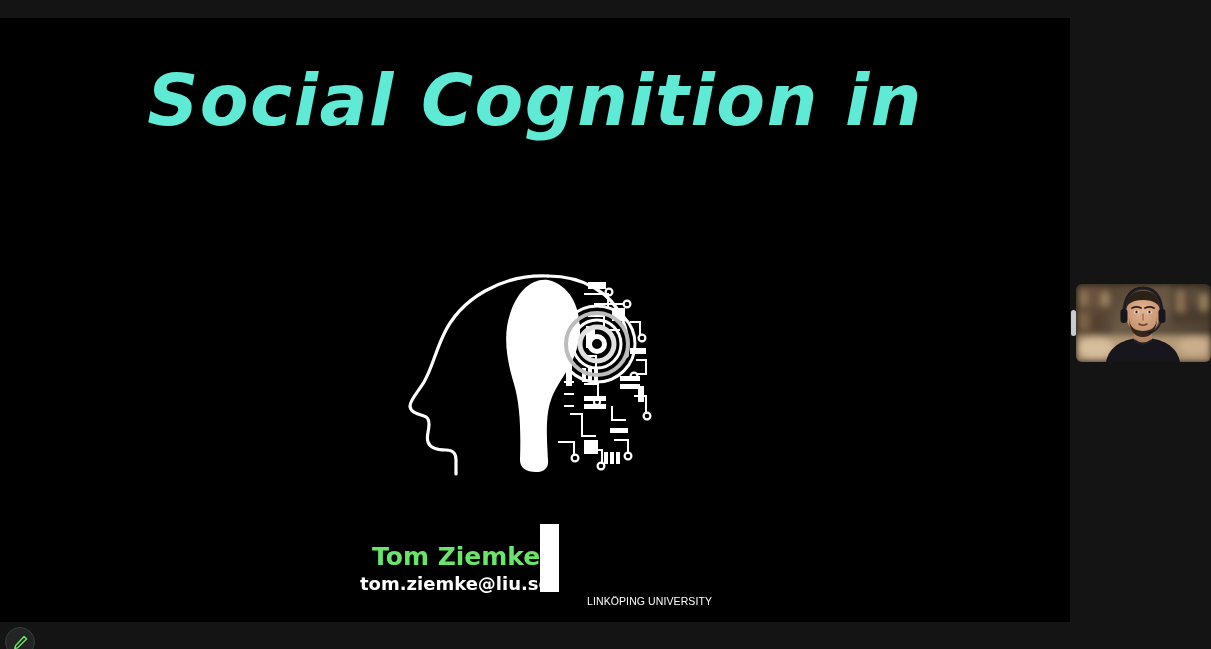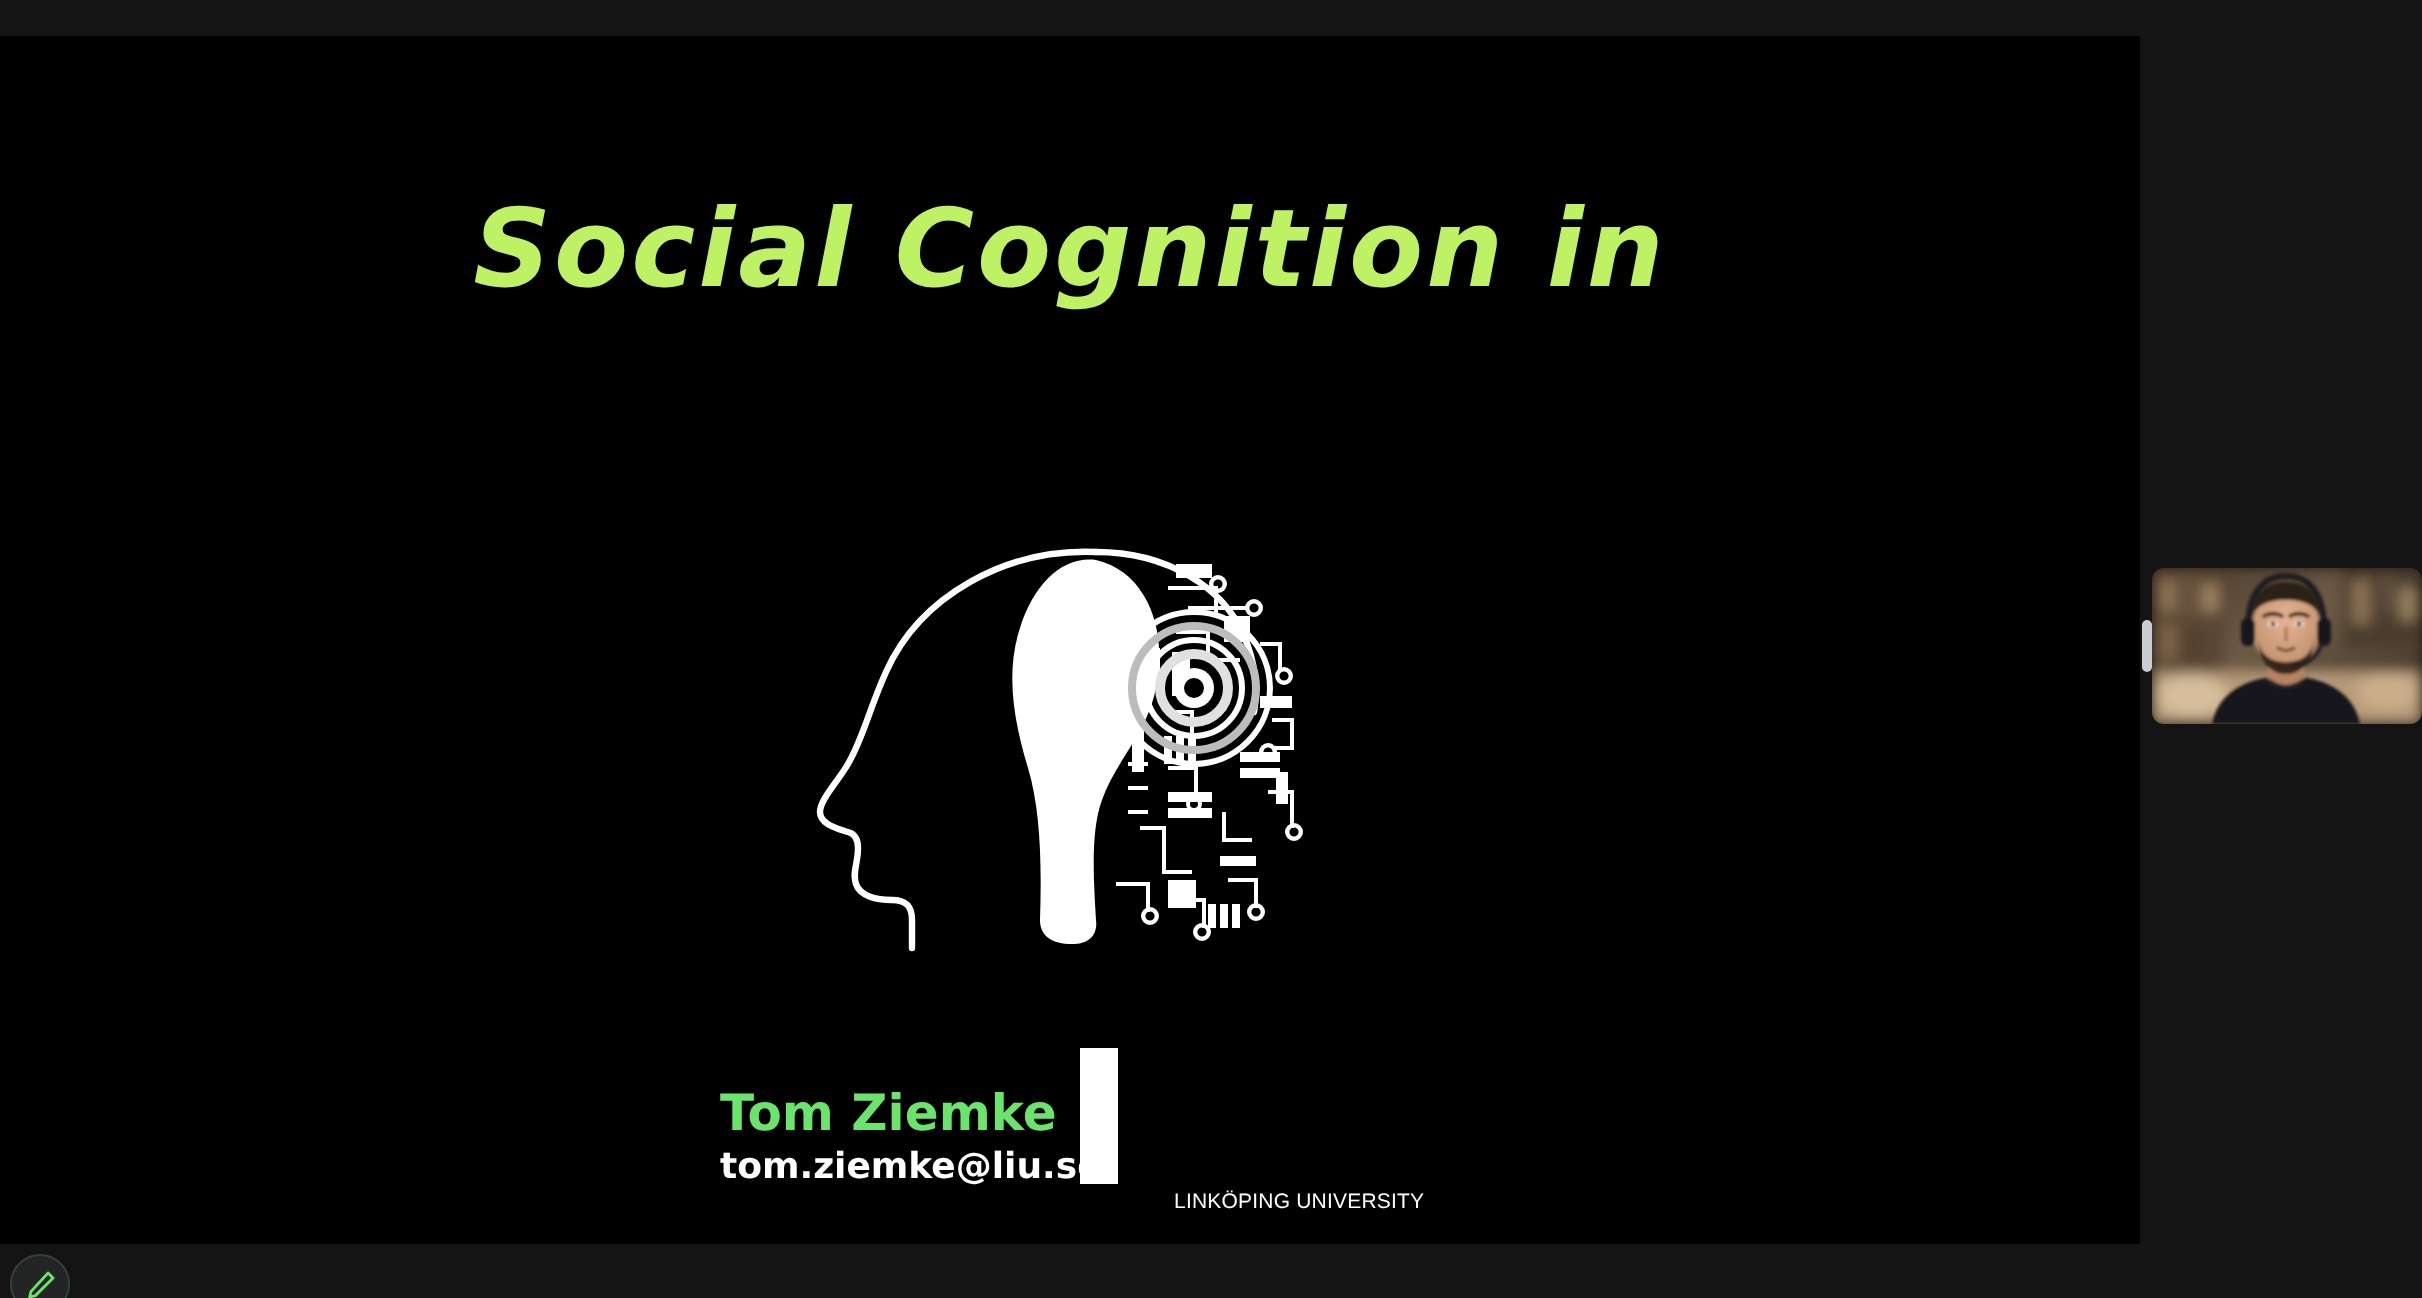--- a/index.html
+++ b/index.html
@@ -33,28 +33,27 @@
     overflow: hidden;
   }
 
   
   #slide-title {
     position: absolute;
     left: 0;
     top: 48px;
     width: 1070px;
     text-align: center;
-    color: #bef264;
+    color: #5eead4;
     font-family: "DejaVu Sans", sans-serif;
     font-weight: bold;
     font-style: italic;
-    font-size: 54px;
+    font-size: 71px;
     line-height: 70px;
     letter-spacing: 1.5px;
-    margin-top: 24px;
   }
   #slide-title .tline {
     display: block;
     white-space: nowrap;
   }
 
   
   #head-artwork {
     position: absolute;
     left: 398px;
@@ -72,20 +71,21 @@
     width: 165px;
     text-align: right;
   }
   #presenter-name {
     color: #6ae46a;
     font-family: "DejaVu Sans", sans-serif;
     font-weight: bold;
     font-size: 25px;
     line-height: 30px;
     white-space: nowrap;
+    margin-left: 12px;
   }
   #presenter-email {
     color: #ffffff;
     font-family: "DejaVu Sans", sans-serif;
     font-weight: bold;
     font-size: 18px;
     line-height: 24px;
     white-space: nowrap;
   }
 

